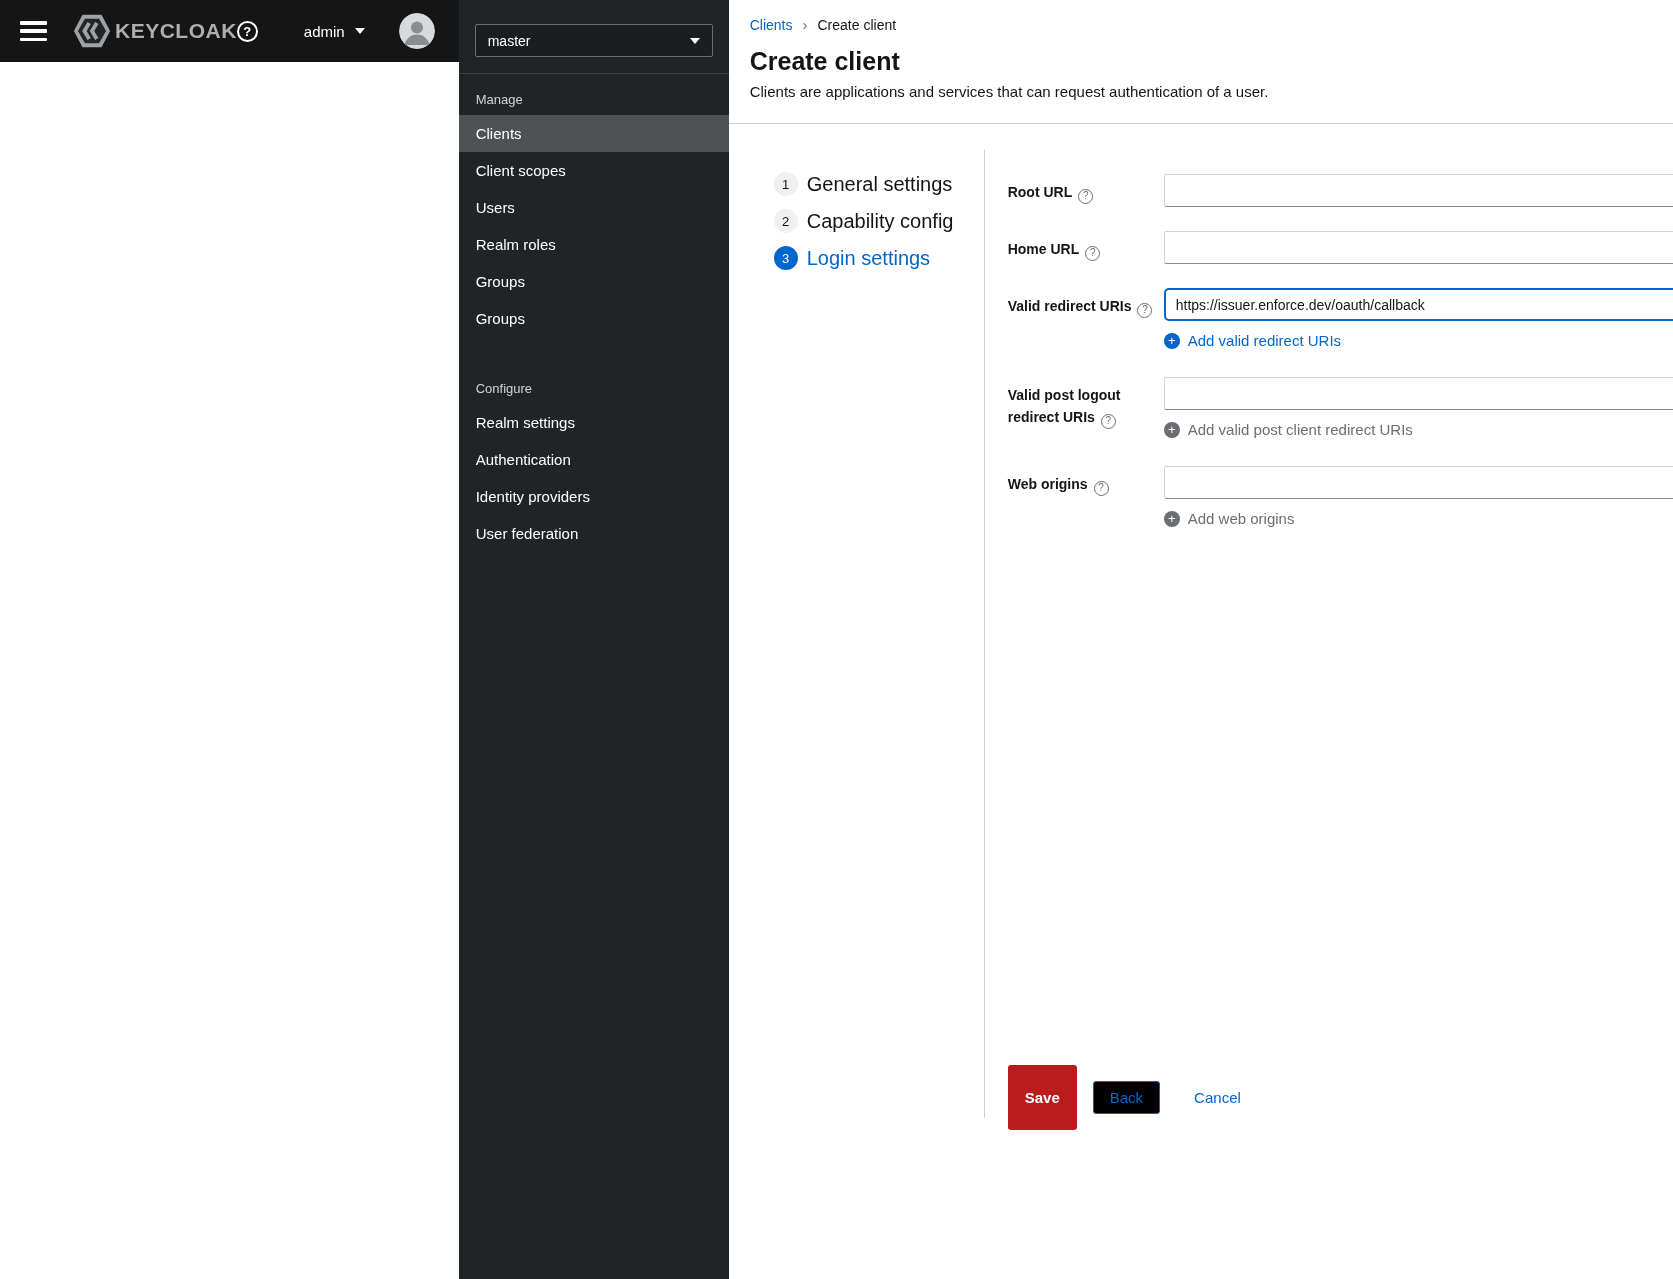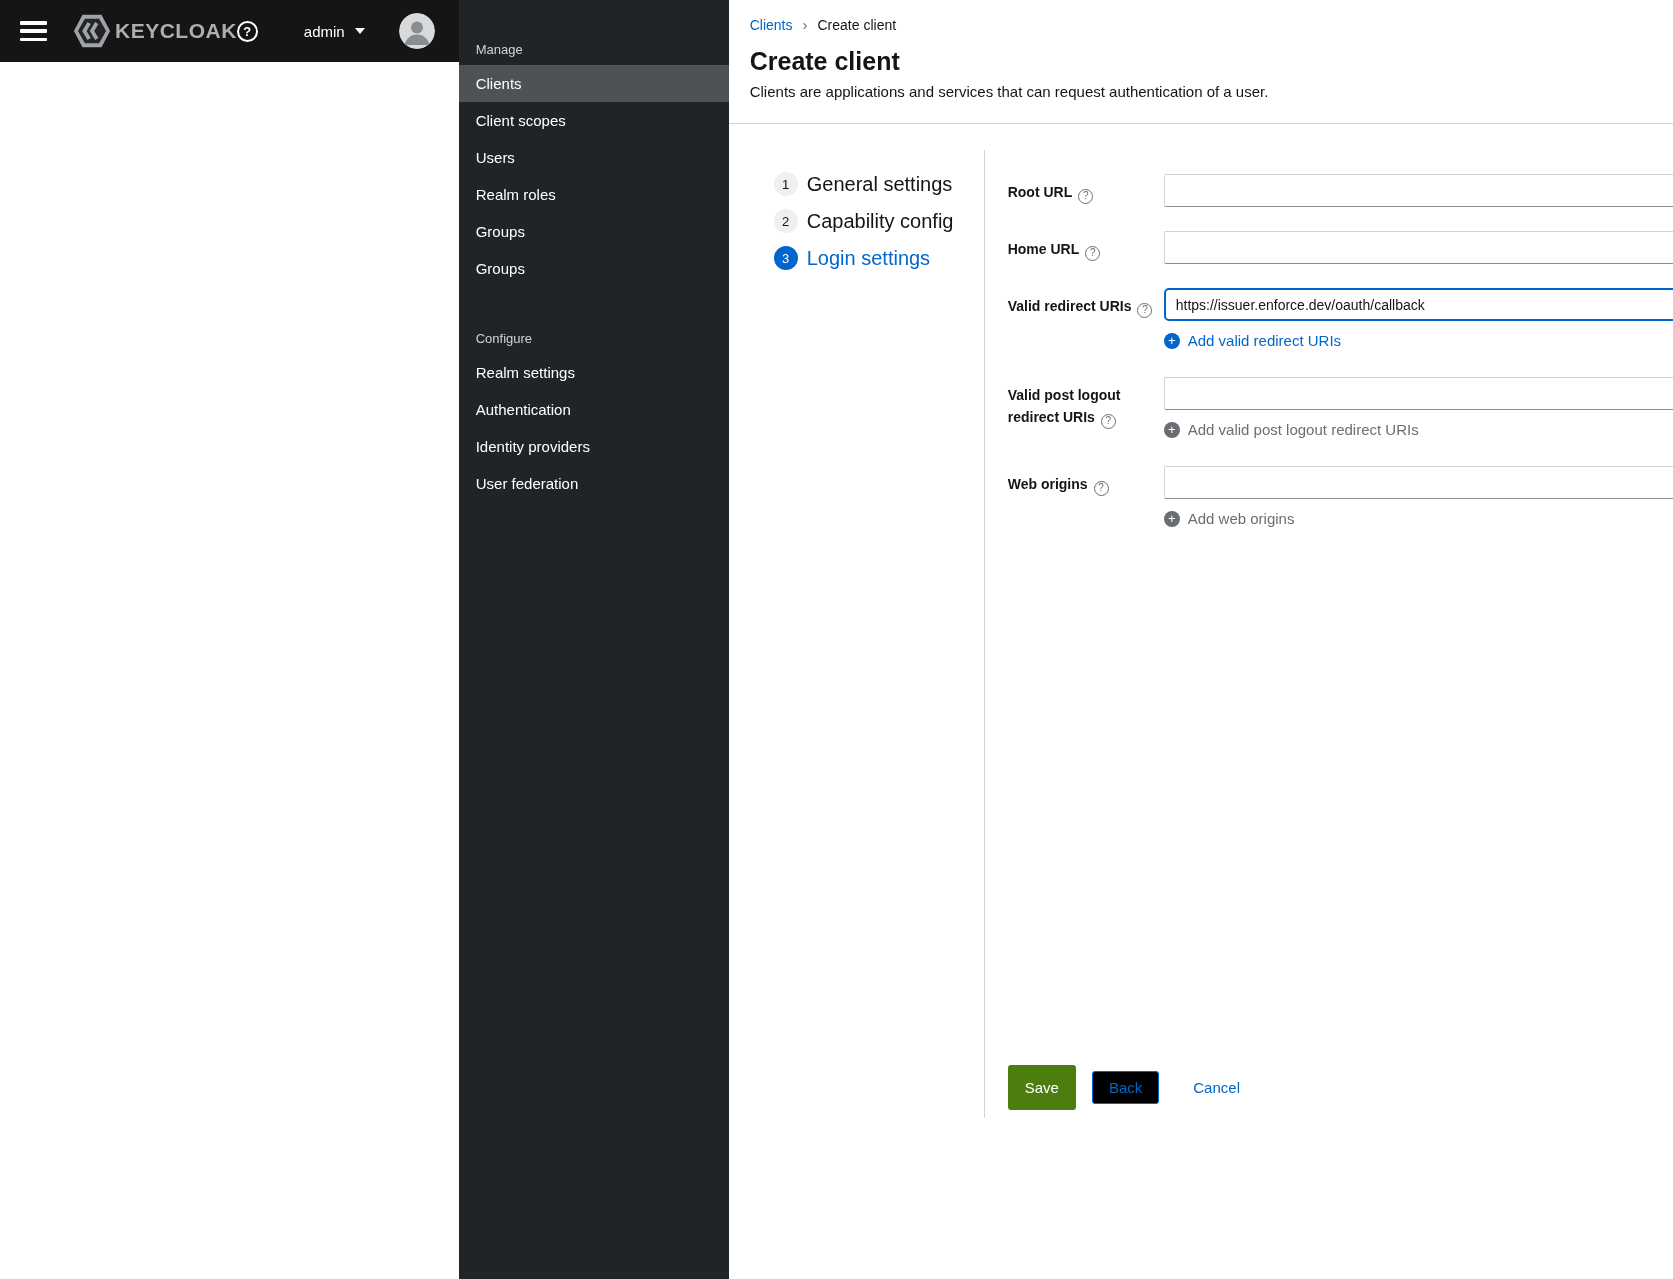--- a/index.html
+++ b/index.html
@@ -66,21 +66,21 @@
   .minus-icon { width:18px; height:18px; border-radius:50%; background:#6a6e73; position:relative; flex-shrink:0; margin-left:15px; cursor:pointer; }
   .minus-icon::after { content:""; position:absolute; left:4px; right:4px; top:8px; height:2px; background:#fff; }
   .add-link { display:inline-flex; align-items:center; gap:8px; margin-top:11px; font-size:15px; color:#0066cc; cursor:pointer; }
   .add-link.disabled { color:#6a6e73; }
   .plus-icon { width:16px; height:16px; border-radius:50%; background:#0066cc; color:#fff; display:flex; align-items:center; justify-content:center; font-size:13px; line-height:1; flex-shrink:0; }
   .add-link.disabled .plus-icon { background:#6a6e73; }
 
   
   .actions { position:absolute; top:941px; left:24px; display:flex; align-items:center; gap:16px; }
   .btn { font-family:"Liberation Sans", sans-serif; font-size:15px; border-radius:3px; cursor:pointer; }
-  .btn-primary { background:#4d7c0f; color:#fff; border:none; padding:14px 17px; }
+  .btn-primary { background:#b91c1c; color:#fff; border:none; padding:24px 17px;font-weight:bold; }
   .btn-secondary { background:#000000; color:#0066cc; border:1px solid #0066cc; padding:7px 16px; }
   .btn-link { background:none; border:none; color:#0066cc; padding:8px 4px; margin-left:14px; }
 </style>
 </head>
 <body>
 
 <div class="app">
 
   <header class="topbar">
     <div class="hamburger">
@@ -109,20 +109,26 @@
           <circle cx="18" cy="14.5" r="6" fill="#8a8d90"></circle>
           <path d="M5.5 32c1.5-7.5 7.5-10.5 12.5-10.5s11 3 12.5 10.5" fill="#8a8d90"></path>
         </svg>
       </div>
     </div>
   </header>
 
   <div class="body">
 
     <aside class="sidebar">
+      <div class="realm-wrap">
+        <div class="realm-select">
+          <span>master</span>
+          <span class="caret-down"></span>
+        </div>
+      </div>
       <nav>
         <div class="nav-section-title">Manage</div>
         <div class="nav-item active">Clients</div>
         <div class="nav-item">Client scopes</div>
         <div class="nav-item">Users</div>
         <div class="nav-item">Realm roles</div>
         <div class="nav-item">Groups</div>
         <div class="nav-item">Groups</div>
 
         <div class="nav-section-title mt">Configure</div>
@@ -207,21 +213,21 @@
             <div class="form-label">
               <span>Valid post logout redirect URIs</span><span class="help-icon">?</span>
             </div>
             <div class="field">
               <div class="input-line">
                 <input class="text-input" type="text" value="" style="">
                 <span class="minus-icon"></span>
               </div>
               <div class="add-link disabled">
                 <span class="plus-icon">+</span>
-                <span>Add valid post logout redirect URIs</span>
+                <span>Add valid post client redirect URIs</span>
               </div>
             </div>
           </div>
 
           <div class="form-row">
             <div class="form-label">
               <span>Web origins</span><span class="help-icon">?</span>
             </div>
             <div class="field">
               <div class="input-line">

